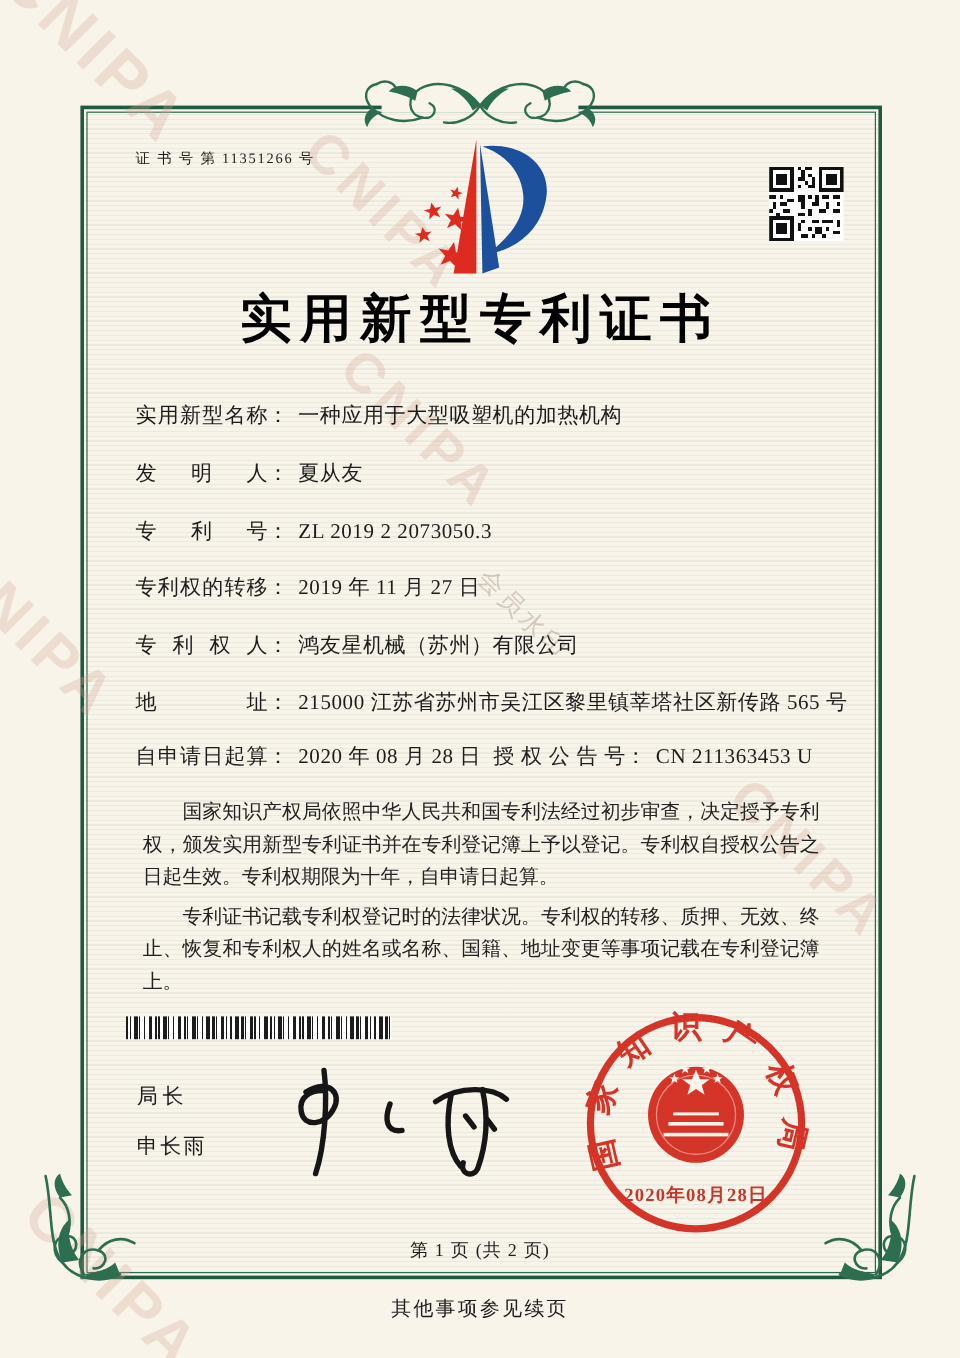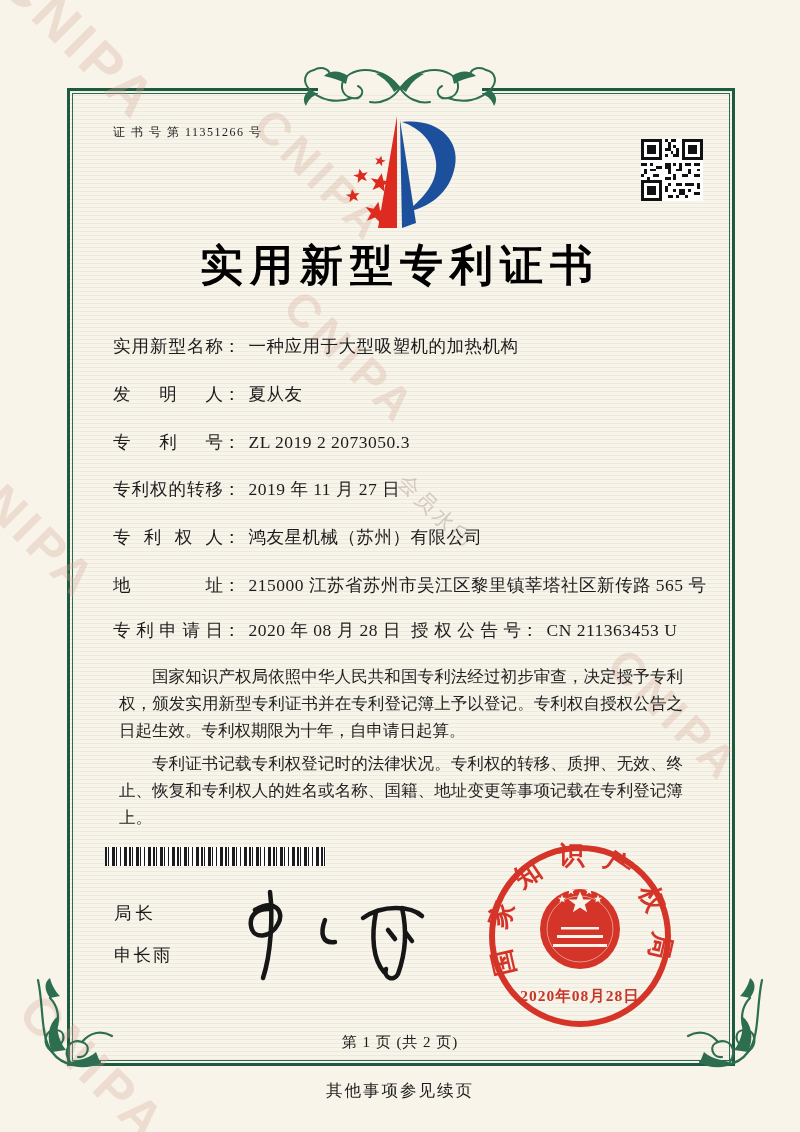--- a/index.html
+++ b/index.html
@@ -197,21 +197,21 @@
   <div class="frow" style="top:477px;">
     <span class="flabel">专利权的转移</span><span class="colon">：</span><span class="fvalue">2019 年 11 月 27 日</span>
   </div>
   <div class="frow" style="top:525px;">
     <span class="flabel">专利权人</span><span class="colon">：</span><span class="fvalue">鸿友星机械（苏州）有限公司</span>
   </div>
   <div class="frow" style="top:573px;">
     <span class="flabel">地址</span><span class="colon">：</span><span class="fvalue">215000 江苏省苏州市吴江区黎里镇莘塔社区新传路 565 号</span>
   </div>
   <div class="frow" style="top:618px;">
-    <span class="flabel">专利申请日</span><span class="colon">：</span><span class="fvalue">2020 年 08 月 28 日</span>
+    <span class="flabel">自申请日起算</span><span class="colon">：</span><span class="fvalue">2020 年 08 月 28 日</span>
     <span class="fpair2">
       <span class="flabel">授权公告号</span><span class="colon">：</span><span class="fvalue">CN 211363453 U</span>
     </span>
   </div>
 
   <div class="paras">
     <p>国家知识产权局依照中华人民共和国专利法经过初步审查，决定授予专利权，颁发实用新型专利证书并在专利登记簿上予以登记。专利权自授权公告之日起生效。专利权期限为十年，自申请日起算。</p>
     <p>专利证书记载专利权登记时的法律状况。专利权的转移、质押、无效、终止、恢复和专利权人的姓名或名称、国籍、地址变更等事项记载在专利登记簿上。</p>
   </div>
 

